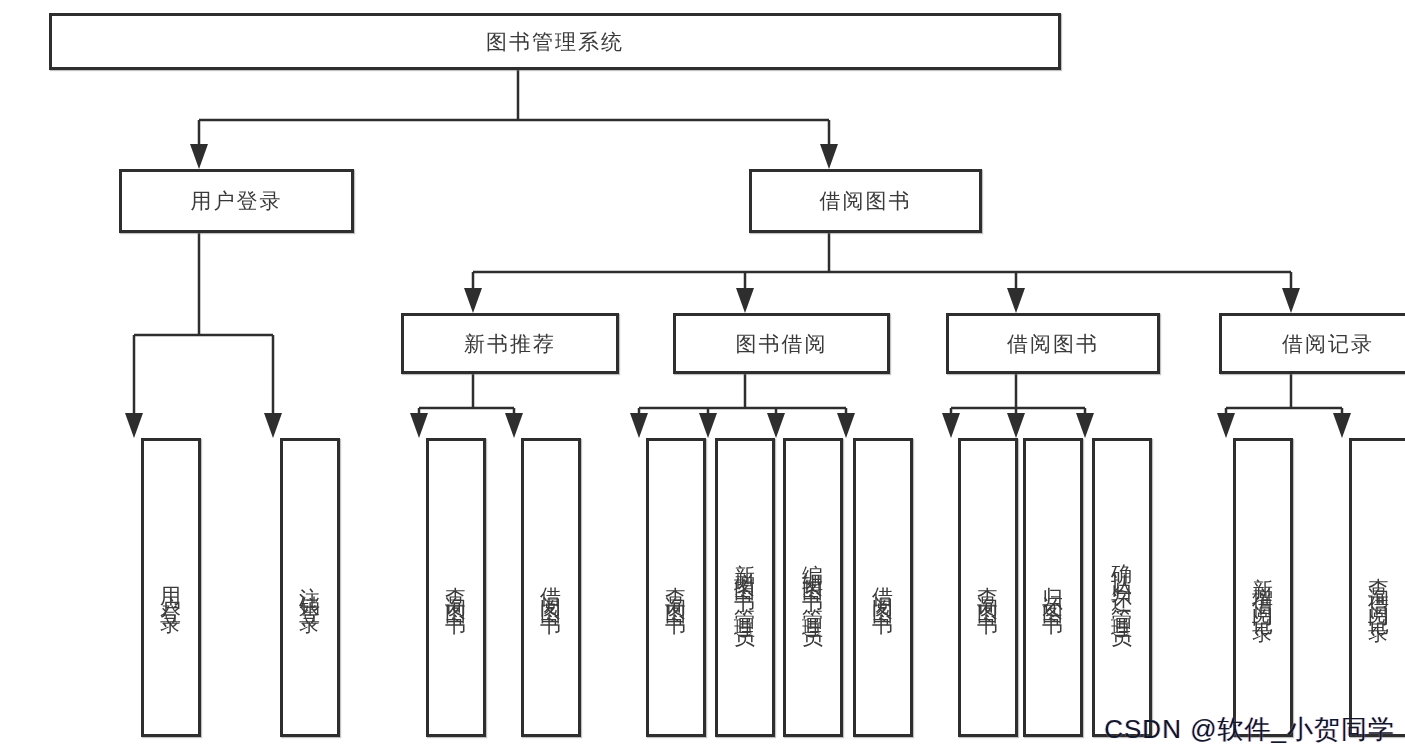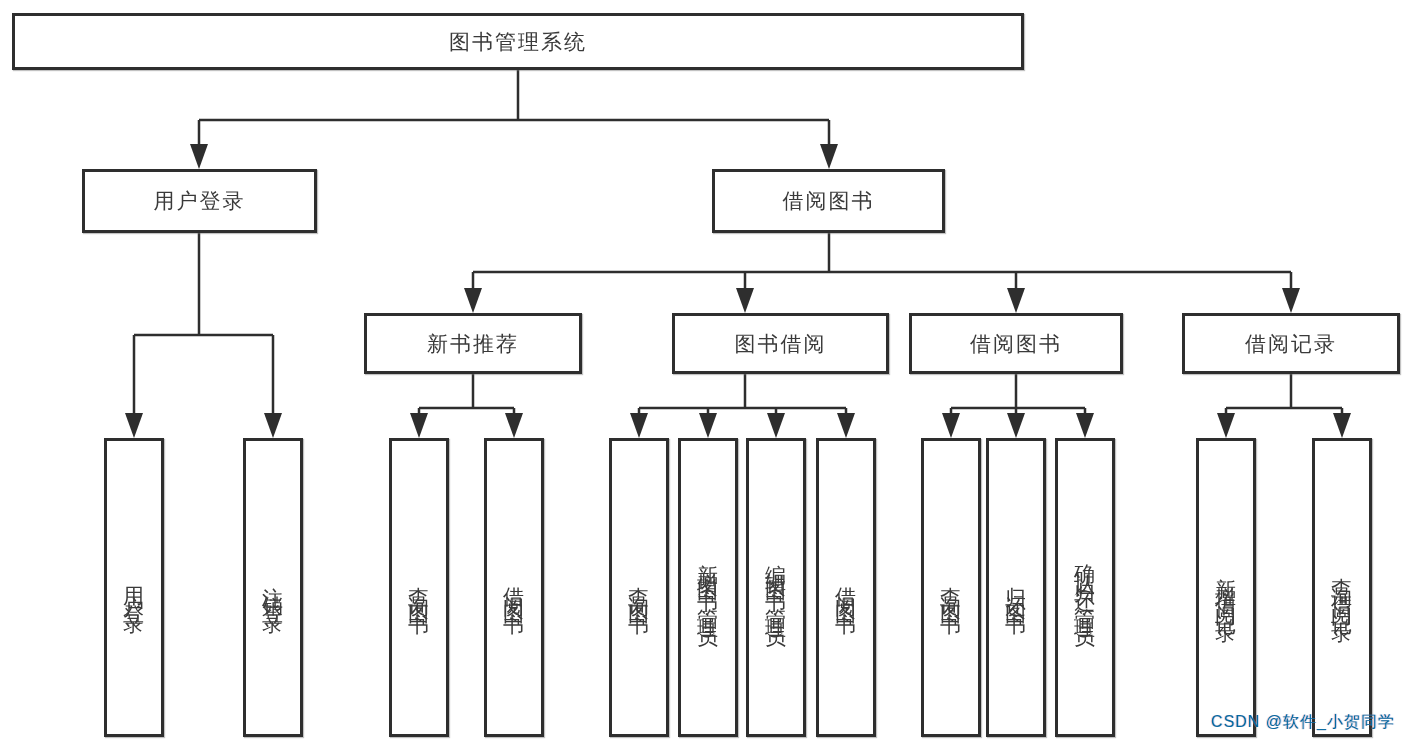--- a/index.html
+++ b/index.html
@@ -20,35 +20,36 @@
     position: absolute;
     box-sizing: border-box;
     background: #ffffff;
     border: 3px solid #2e2e2e;
     box-shadow: 1px 1px 1px rgba(120,120,120,0.45);
     color: #3a3a3a;
     display: flex;
     align-items: center;
     justify-content: center;
     font-size: 21px;
+    margin-left: 37px;
   }
   .node.h { letter-spacing: 2px; }
   .node.v {
     writing-mode: vertical-rl;
     text-orientation: mixed;
     letter-spacing: 9px;
     line-height: 1;
   }
   .watermark {
     position: absolute;
     top: 712px;
     right: 10px;
-    font-size: 16px;
+    font-size: 26px;
     letter-spacing: 1px;
-    color: #0369a1;
+    color: #0f172a;
     text-shadow: -1px 0 0 rgba(230,120,120,0.35), 1px 0 0 rgba(120,150,230,0.35);
     white-space: nowrap;
   }
 </style>
 </head>
 <body>
 
 <div id="canvas">
 
   <svg id="connectors" viewBox="0 0 1405 747" xmlns="http://www.w3.org/2000/svg">
@@ -93,21 +94,21 @@
       <polygon points="1333,413 1351,413 1342,438"></polygon>
     </g>
   </svg>
 
   <div class="node h" style="left:12px; top:13px; width:1012px; height:57px">图书管理系统</div>
 
   <div class="node h" style="left:82px; top:169px; width:235px; height:64px">用户登录</div>
   <div class="node h" style="left:712px; top:169px; width:233px; height:64px">借阅图书</div>
 
   <div class="node h" style="left:364px; top:313px; width:218px; height:61px">新书推荐</div>
-  <div class="node h" style="left:672px; top:313px; width:217px; height:61px">图书借阅</div>
+  <div class="node h" style="left:636px; top:313px; width:217px; height:61px">图书借阅</div>
   <div class="node h" style="left:909px; top:313px; width:214px; height:61px">借阅图书</div>
   <div class="node h" style="left:1182px; top:313px; width:218px; height:61px">借阅记录</div>
 
   <div class="node v" style="left:104px; top:438px; width:60px; height:299px">用户登录</div>
   <div class="node v" style="left:243px; top:438px; width:60px; height:299px">注销登录</div>
 
   <div class="node v" style="left:389px; top:438px; width:60px; height:299px">查询图书</div>
   <div class="node v" style="left:484px; top:438px; width:60px; height:299px">借阅图书</div>
 
   <div class="node v" style="left:609px; top:438px; width:60px; height:299px">查询图书</div>

